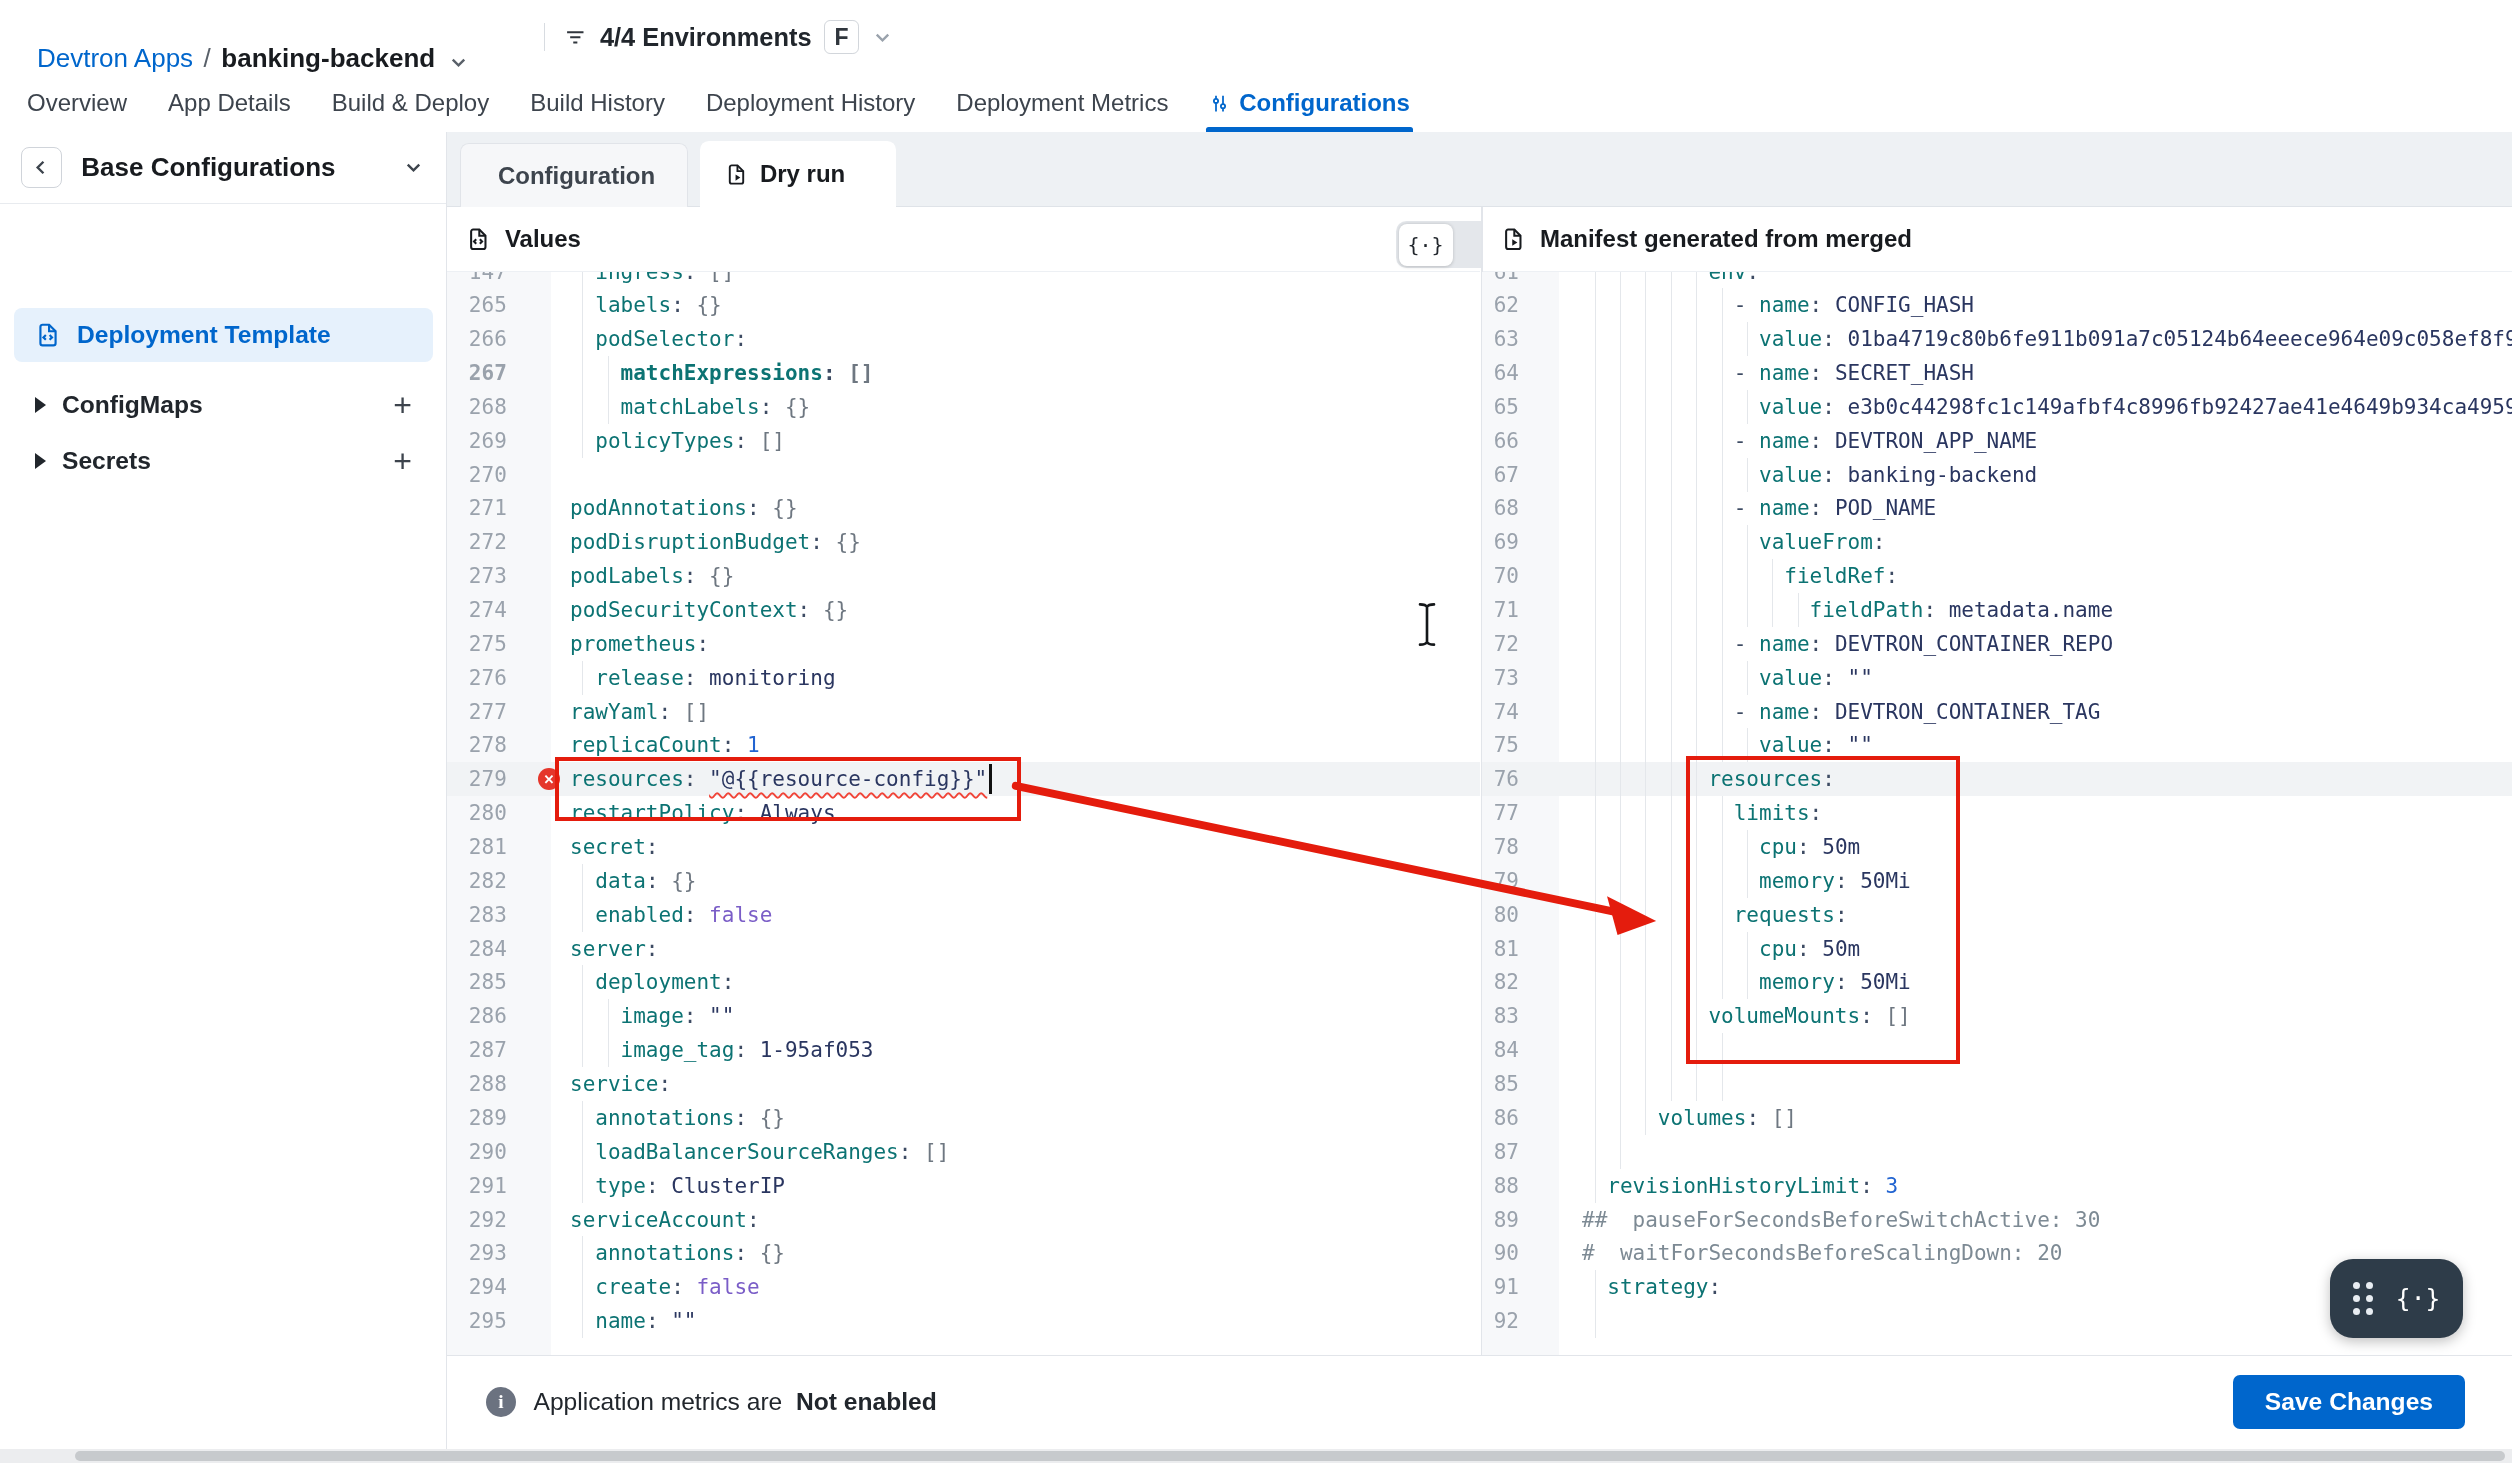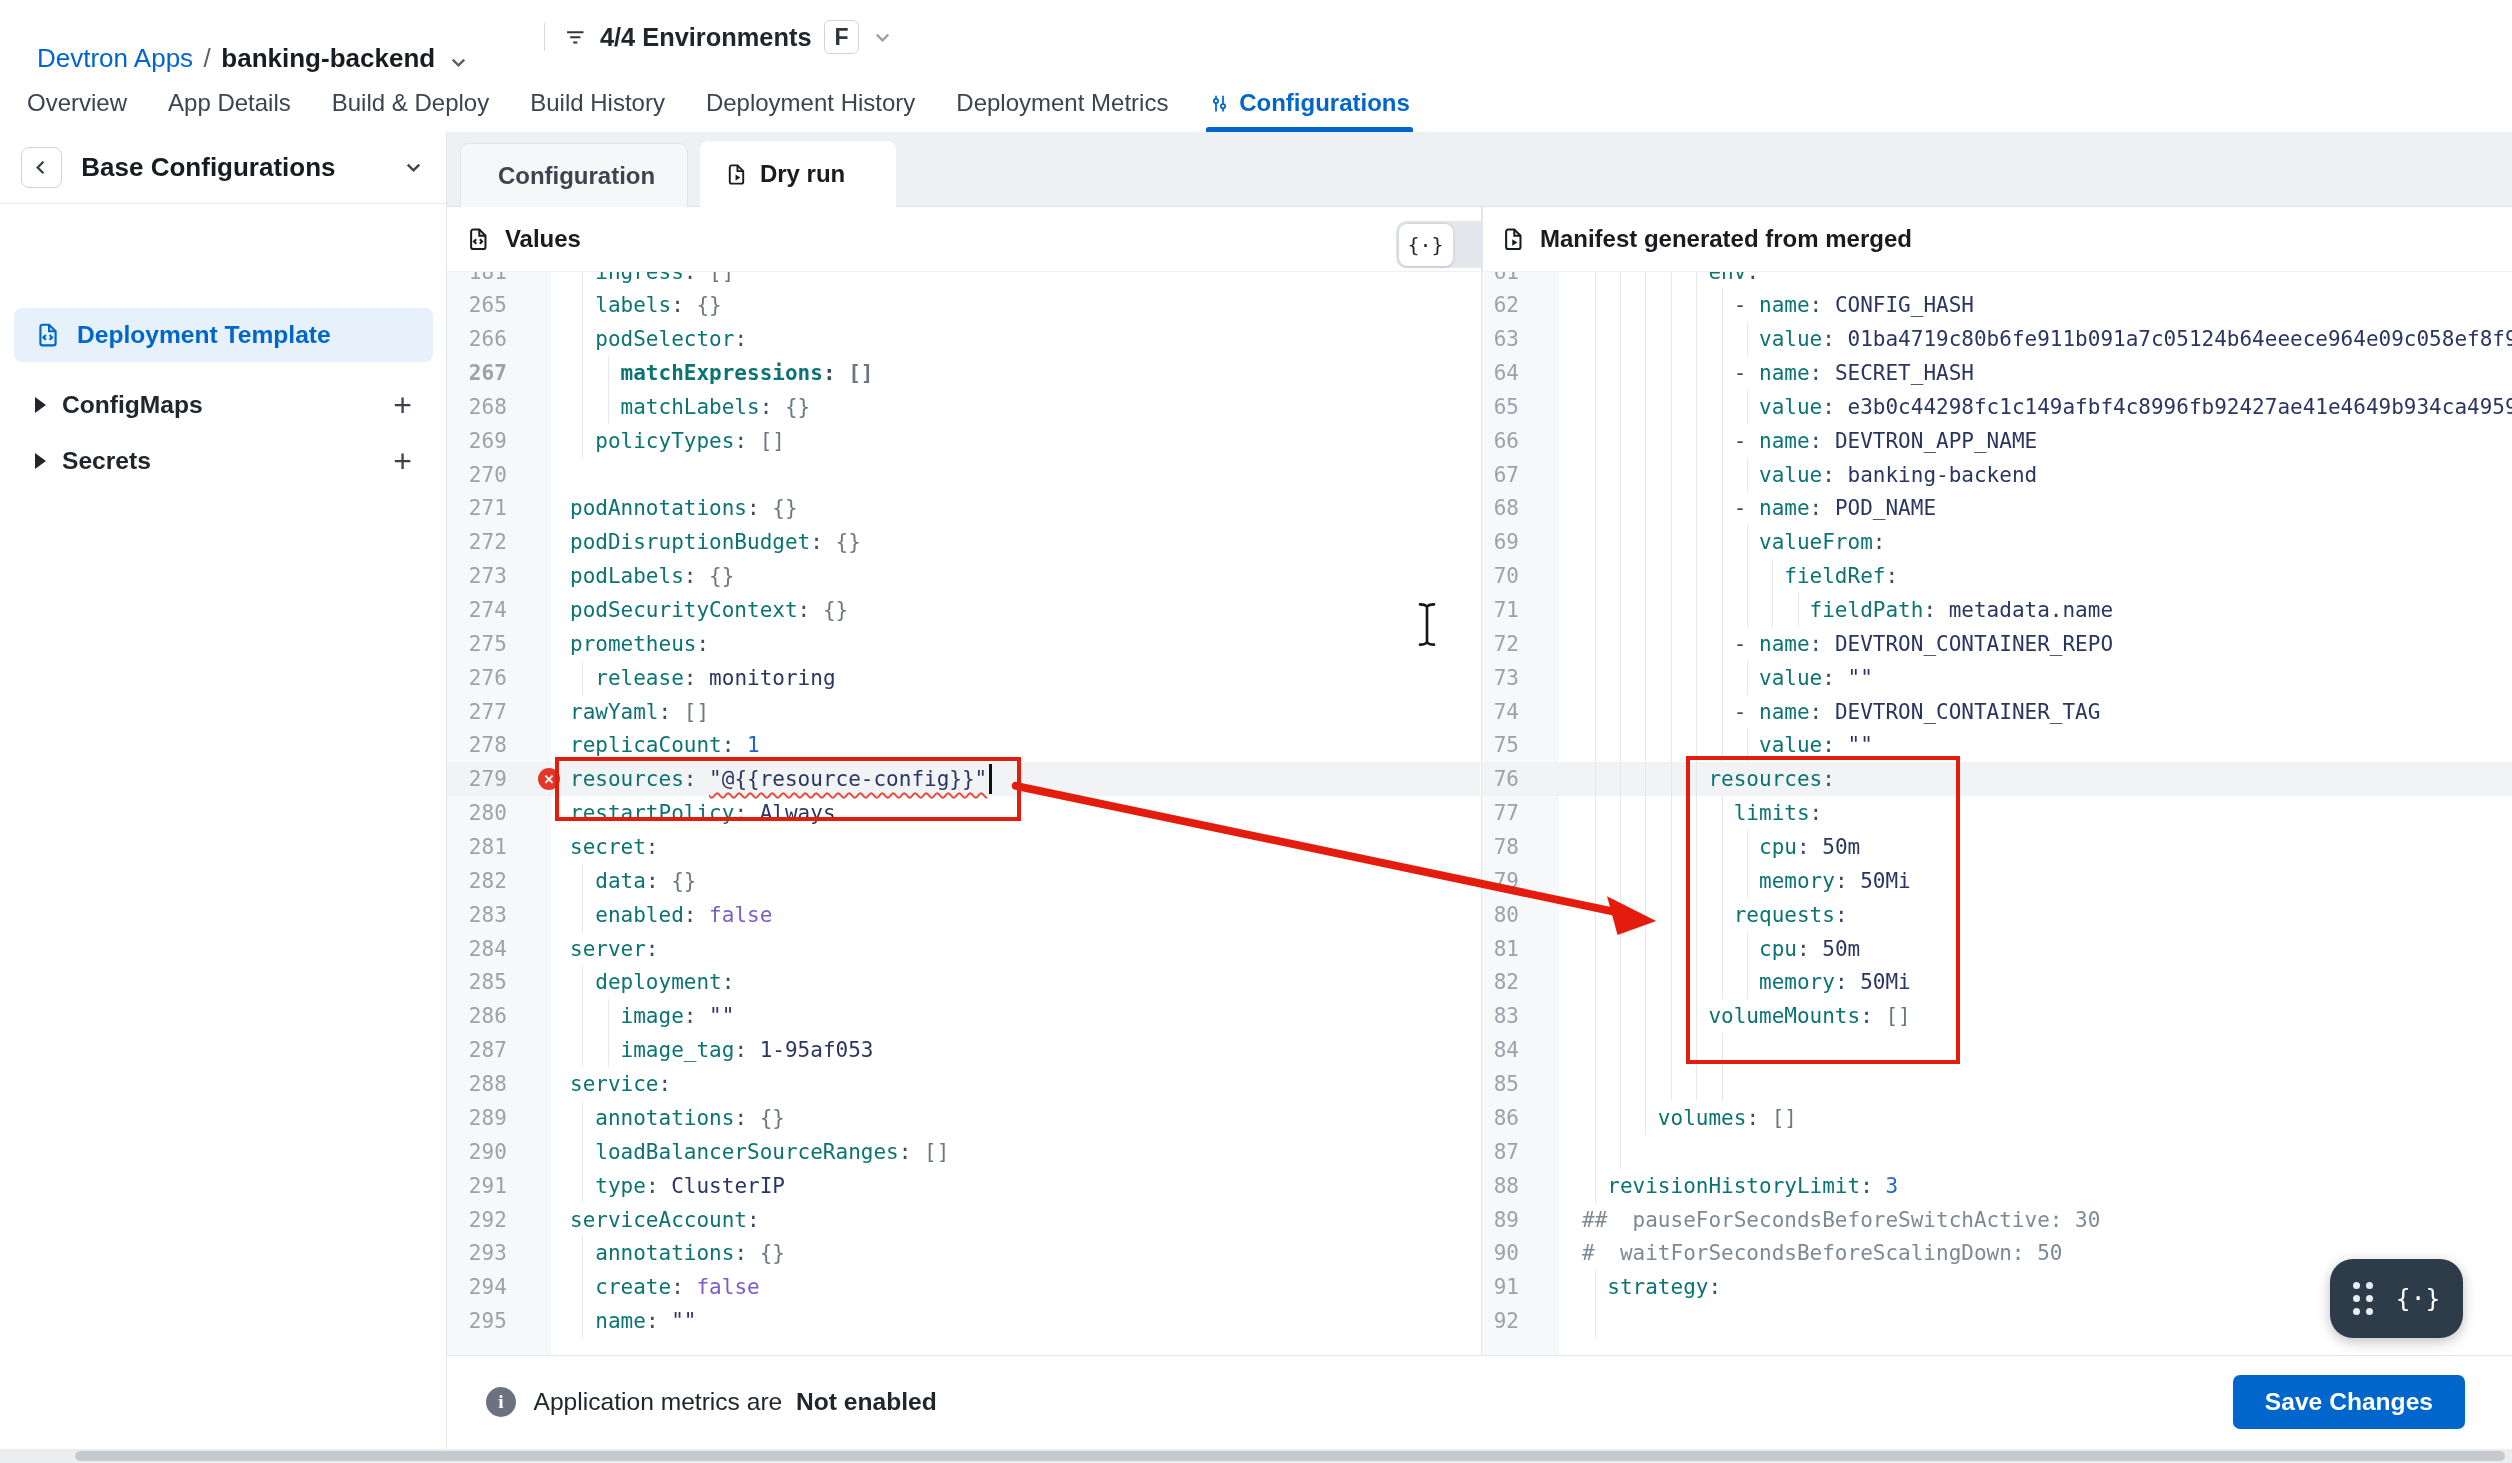--- a/index.html
+++ b/index.html
@@ -214,21 +214,21 @@
         <path d="M13 2.5v6h6"></path>
         <path d="m11 12 5 3.2-5 3.2z" fill="currentColor" stroke="none"></path>
       </svg>
     <span>Manifest generated from merged</span>
   </div>
   <div id="panel-divider"></div>
 
   <div id="values-code" class="code-area">
     <div class="gutter-bg"></div>
     <div id="values-rows">
-        <div class="code-row" style="top: -17.5px;"><span class="guide" style="left: 135px;"></span><span class="lnum">181</span><span class="ltext"><span class="pl">  </span><span class="k">ingress</span><span class="pu">: </span><span class="br">[]</span></span></div>
+        <div class="code-row" style="top: -17.5px;"><span class="guide" style="left: 135px;"></span><span class="lnum">147</span><span class="ltext"><span class="pl">  </span><span class="k">ingress</span><span class="pu">: </span><span class="br">[]</span></span></div>
         <div class="code-row" style="top: 16.3px;"><span class="guide" style="left: 135px;"></span><span class="lnum">265</span><span class="ltext"><span class="pl">  </span><span class="k">labels</span><span class="pu">: </span><span class="br">{}</span></span></div>
         <div class="code-row" style="top: 50px;"><span class="guide" style="left: 135px;"></span><span class="lnum">266</span><span class="ltext"><span class="pl">  </span><span class="k">podSelector</span><span class="pu">:</span></span></div>
         <div class="code-row" style="top: 84px; font-weight: bold;"><span class="guide" style="left: 135px;"></span><span class="guide" style="left: 161px;"></span><span class="lnum">267</span><span class="ltext"><span class="pl">    </span><span class="k">matchExpressions</span><span class="pu">: </span><span class="br">[]</span></span></div>
         <div class="code-row" style="top: 118px;"><span class="guide" style="left: 135px;"></span><span class="guide" style="left: 161px;"></span><span class="lnum">268</span><span class="ltext"><span class="pl">    </span><span class="k">matchLabels</span><span class="pu">: </span><span class="br">{}</span></span></div>
         <div class="code-row" style="top: 152px;"><span class="guide" style="left: 135px;"></span><span class="lnum">269</span><span class="ltext"><span class="pl">  </span><span class="k">policyTypes</span><span class="pu">: </span><span class="br">[]</span></span></div>
         <div class="code-row" style="top: 186px;"><span class="lnum">270</span></div>
         <div class="code-row" style="top: 219px;"><span class="lnum">271</span><span class="ltext"><span class="k">podAnnotations</span><span class="pu">: </span><span class="br">{}</span></span></div>
         <div class="code-row" style="top: 253px;"><span class="lnum">272</span><span class="ltext"><span class="k">podDisruptionBudget</span><span class="pu">: </span><span class="br">{}</span></span></div>
         <div class="code-row" style="top: 287px;"><span class="lnum">273</span><span class="ltext"><span class="k">podLabels</span><span class="pu">: </span><span class="br">{}</span></span></div>
         <div class="code-row" style="top: 321px;"><span class="lnum">274</span><span class="ltext"><span class="k">podSecurityContext</span><span class="pu">: </span><span class="br">{}</span></span></div>
@@ -281,21 +281,21 @@
         <div class="code-row" style="top: 626px;"><span class="guide" style="left: 113px;"></span><span class="guide" style="left: 138px;"></span><span class="guide" style="left: 163px;"></span><span class="guide" style="left: 189px;"></span><span class="guide" style="left: 214px;"></span><span class="guide" style="left: 240px;"></span><span class="lnum">80</span><span class="ltext"><span class="pl">            </span><span class="k">requests</span><span class="pu">:</span></span></div>
         <div class="code-row" style="top: 660px;"><span class="guide" style="left: 113px;"></span><span class="guide" style="left: 138px;"></span><span class="guide" style="left: 163px;"></span><span class="guide" style="left: 189px;"></span><span class="guide" style="left: 214px;"></span><span class="guide" style="left: 240px;"></span><span class="guide" style="left: 265px;"></span><span class="lnum">81</span><span class="ltext"><span class="pl">              </span><span class="k">cpu</span><span class="pu">: </span><span class="v">50m</span></span></div>
         <div class="code-row" style="top: 693px;"><span class="guide" style="left: 113px;"></span><span class="guide" style="left: 138px;"></span><span class="guide" style="left: 163px;"></span><span class="guide" style="left: 189px;"></span><span class="guide" style="left: 214px;"></span><span class="guide" style="left: 240px;"></span><span class="guide" style="left: 265px;"></span><span class="lnum">82</span><span class="ltext"><span class="pl">              </span><span class="k">memory</span><span class="pu">: </span><span class="v">50Mi</span></span></div>
         <div class="code-row" style="top: 727px;"><span class="guide" style="left: 113px;"></span><span class="guide" style="left: 138px;"></span><span class="guide" style="left: 163px;"></span><span class="guide" style="left: 189px;"></span><span class="guide" style="left: 214px;"></span><span class="lnum">83</span><span class="ltext"><span class="pl">          </span><span class="k">volumeMounts</span><span class="pu">: </span><span class="br">[]</span></span></div>
         <div class="code-row" style="top: 761px;"><span class="guide" style="left: 113px;"></span><span class="guide" style="left: 138px;"></span><span class="guide" style="left: 163px;"></span><span class="guide" style="left: 189px;"></span><span class="guide" style="left: 214px;"></span><span class="guide" style="left: 240px;"></span><span class="lnum">84</span><span class="ltext"></span></div>
         <div class="code-row" style="top: 795px;"><span class="guide" style="left: 113px;"></span><span class="guide" style="left: 138px;"></span><span class="guide" style="left: 163px;"></span><span class="guide" style="left: 189px;"></span><span class="guide" style="left: 214px;"></span><span class="guide" style="left: 240px;"></span><span class="lnum">85</span><span class="ltext"></span></div>
         <div class="code-row" style="top: 829px;"><span class="guide" style="left: 113px;"></span><span class="guide" style="left: 138px;"></span><span class="guide" style="left: 163px;"></span><span class="lnum">86</span><span class="ltext"><span class="pl">      </span><span class="k">volumes</span><span class="pu">: </span><span class="br">[]</span></span></div>
         <div class="code-row" style="top: 863px;"><span class="guide" style="left: 113px;"></span><span class="guide" style="left: 138px;"></span><span class="lnum">87</span><span class="ltext"></span></div>
         <div class="code-row" style="top: 897px;"><span class="guide" style="left: 113px;"></span><span class="lnum">88</span><span class="ltext"><span class="pl">  </span><span class="k">revisionHistoryLimit</span><span class="pu">: </span><span class="num">3</span></span></div>
         <div class="code-row" style="top: 931px;"><span class="lnum">89</span><span class="ltext"><span class="cm">##  pauseForSecondsBeforeSwitchActive: 30</span></span></div>
-        <div class="code-row" style="top: 964px;"><span class="lnum">90</span><span class="ltext"><span class="cm">#  waitForSecondsBeforeScalingDown: 50</span></span></div>
+        <div class="code-row" style="top: 964px;"><span class="lnum">90</span><span class="ltext"><span class="cm">#  waitForSecondsBeforeScalingDown: 20</span></span></div>
         <div class="code-row" style="top: 998px;"><span class="guide" style="left: 113px;"></span><span class="lnum">91</span><span class="ltext"><span class="pl">  </span><span class="k">strategy</span><span class="pu">:</span></span></div>
         <div class="code-row" style="top: 1032px;"><span class="guide" style="left: 113px;"></span><span class="lnum">92</span><span class="ltext"></span></div>
       </div>
     <div id="box-manifest" class="red-box"></div>
   </div>
 
   <svg id="arrow-svg" viewBox="0 0 790 220">
     <line x1="18" y1="26" x2="712" y2="172" stroke="#e41c0d" stroke-width="9" stroke-linecap="round"></line>
     <polygon points="748,180 692,152 704,196" fill="#e41c0d"></polygon>
   </svg>

